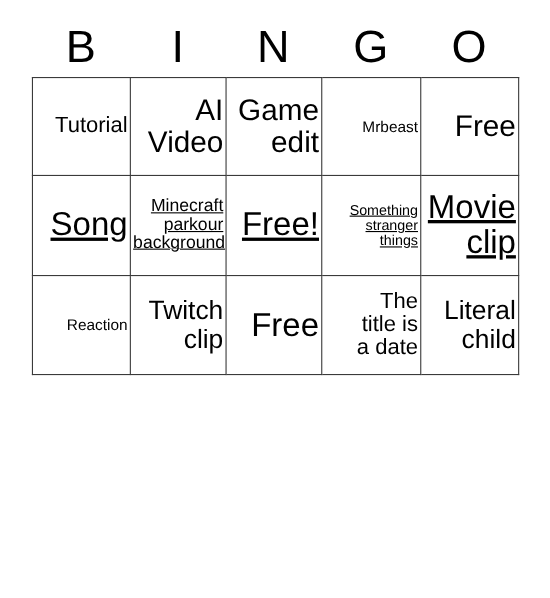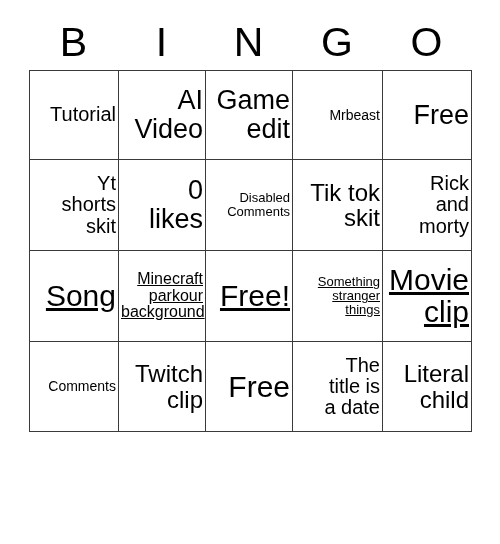--- a/index.html
+++ b/index.html
@@ -101,36 +101,29 @@
         <col class="c4">
     </colgroup>
     <tbody>
       <tr class="r0">
         <td class="fs-md">Tutorial</td>
         <td class="fs-xl">AI<br>Video</td>
         <td class="fs-xl">Game<br>edit</td>
         <td class="fs-sm">Mrbeast</td>
         <td class="fs-xl">Free</td>
       </tr>
-      <tr class="r1">
-        <td class="fs-md">Yt<br>shorts<br>skit</td>
-        <td class="fs-xl">0<br>likes</td>
-        <td class="fs-xs">Disabled<br>Comments</td>
-        <td class="fs-lg">Tik tok<br>skit</td>
-        <td class="fs-md">Rick<br>and<br>morty</td>
-      </tr>
       <tr class="r2">
         <td class="fs-xxl">Song</td>
         <td class="fs-xxs">Minecraft<br>parkour<br>background</td>
         <td class="fs-xxl">Free!</td>
         <td class="fs-xs">Something<br>stranger<br>things</td>
         <td class="fs-xxl">Movie<br>clip</td>
       </tr>
       <tr class="r4">
-        <td class="fs-sm">Comments</td>
+        <td class="fs-sm">Reaction</td>
         <td class="fs-lg">Twitch<br>clip</td>
         <td class="fs-xxl">Free</td>
         <td class="fs-md">The<br>title is<br>a date</td>
         <td class="fs-lg">Literal<br>child</td>
       </tr>
     </tbody>
   </table>
 
 </div>
 

